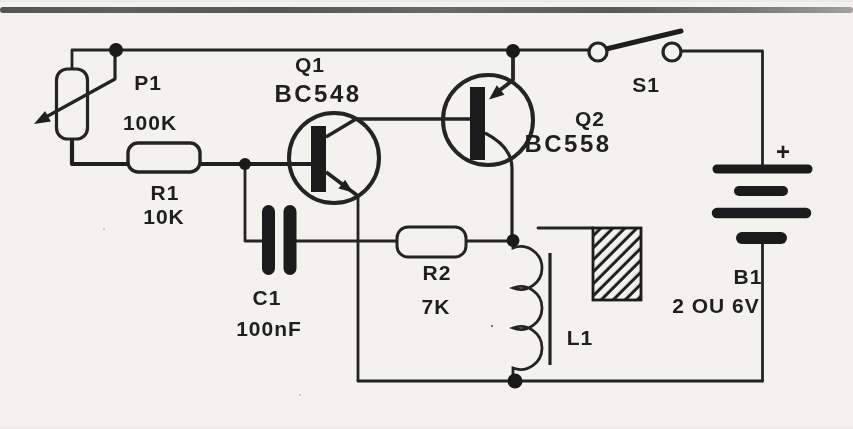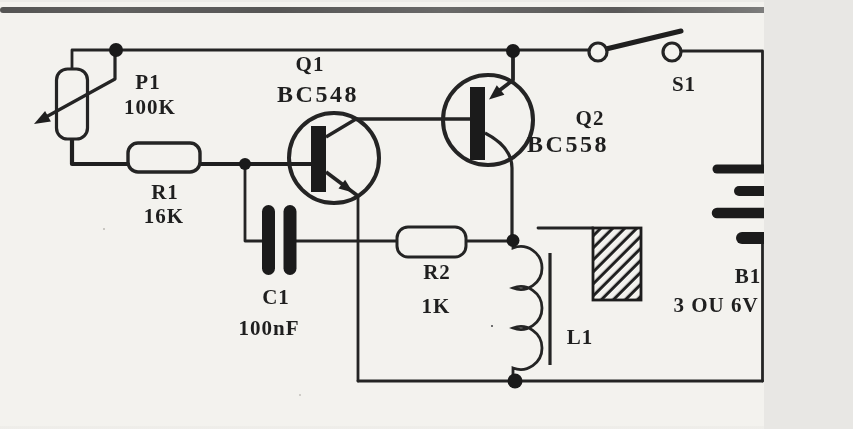--- a/index.html
+++ b/index.html
@@ -1,28 +1,28 @@
 <!DOCTYPE html>
 <html><head>
 <meta charset="utf-8">
 <style>
   html,body{margin:0;padding:0;background:#e8e7e4;}
   .stage{
     position:relative;
-    width:764px;height:429px;
+    width:853px;height:429px;
     background:#f3f2ee;
     background-image:
       radial-gradient(circle 2px at 492px 326px, #6f6f6f 55%, rgba(0,0,0,0) 60%),
       radial-gradient(circle 1.5px at 104px 229px, #c9c7c2 55%, rgba(0,0,0,0) 60%),
       radial-gradient(circle 1.5px at 300px 395px, #cfcdc8 55%, rgba(0,0,0,0) 60%),
       radial-gradient(circle 1px at 690px 200px, #c4c2bd 55%, rgba(0,0,0,0) 60%),
       linear-gradient(180deg, rgba(0,0,0,0.03) 0 2px, rgba(0,0,0,0) 2px),
       linear-gradient(0deg, rgba(0,0,0,0.02) 0 3px, rgba(0,0,0,0) 3px);
     overflow:hidden;
-    font-family:Liberation Serif, serif;
+    font-family:Liberation Sans, sans-serif;
   }
   .scan-smudge{
     position:absolute;left:0;top:7px;width:853px;height:6px;
     background:linear-gradient(90deg,#2d2d2d 0%,#3c3c3c 14%,#2f2f2f 32%,#474747 52%,#343434 72%,#5a5a5a 88%,#8e8e8e 100%);
     opacity:.8;filter:blur(.4px);border-radius:3px;
   }
   svg{position:absolute;left:0;top:0;}
   .lbl{
     position:absolute;transform:translate(-50%,-50%);
     font-weight:700;font-size:21px;letter-spacing:1px;
@@ -122,39 +122,39 @@
       <circle cx="116" cy="50" r="7"></circle>
       <circle cx="513" cy="51" r="7"></circle>
       <circle cx="245" cy="164" r="6"></circle>
       <circle cx="513" cy="240.5" r="6.5"></circle>
       <circle cx="515" cy="381" r="7.5"></circle>
     </g>
   </svg>
 
   <div>
     <span class="lbl" style="left:148px;top:82px">P1</span>
-    <span class="lbl" style="left:150px;top:107px">100K</span>
+    <span class="lbl" style="left:150px;top:122px">100K</span>
 
     <span class="lbl" style="left:310px;top:64px">Q1</span>
     <span class="lbl big" style="left:318px;top:94px">BC548</span>
 
     <span class="lbl" style="left:165px;top:192px">R1</span>
-    <span class="lbl" style="left:164px;top:216px">16K</span>
+    <span class="lbl" style="left:164px;top:216px">10K</span>
 
-    <span class="lbl" style="left:276px;top:297px">C1</span>
+    <span class="lbl" style="left:267px;top:297px">C1</span>
     <span class="lbl" style="left:269px;top:328px">100nF</span>
 
     <span class="lbl" style="left:590px;top:118px">Q2</span>
     <span class="lbl big" style="left:568px;top:144px">BC558</span>
 
-    <span class="lbl" style="left:684px;top:84px">S1</span>
+    <span class="lbl" style="left:646px;top:84px">S1</span>
 
     <span class="lbl" style="left:437px;top:272px">R2</span>
-    <span class="lbl" style="left:436px;top:306px">1K</span>
+    <span class="lbl" style="left:436px;top:306px">7K</span>
 
     <span class="lbl" style="left:580px;top:337px">L1</span>
 
     <span class="lbl" style="left:748px;top:276px">B1</span>
-    <span class="lbl" style="left:716px;top:305px">3 OU 6V</span>
+    <span class="lbl" style="left:716px;top:305px">2 OU 6V</span>
     <span class="lbl plus" style="left:783px;top:152px">+</span>
   </div>
 
 </div>
 
 </body></html>

